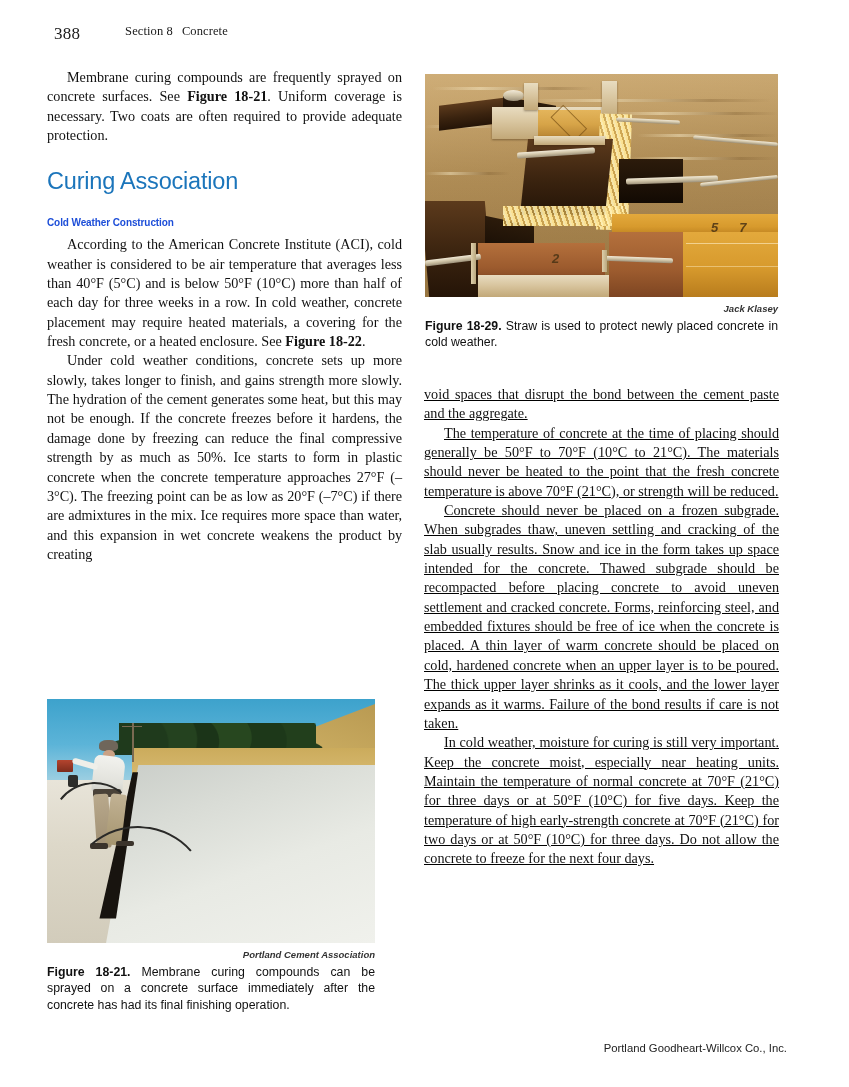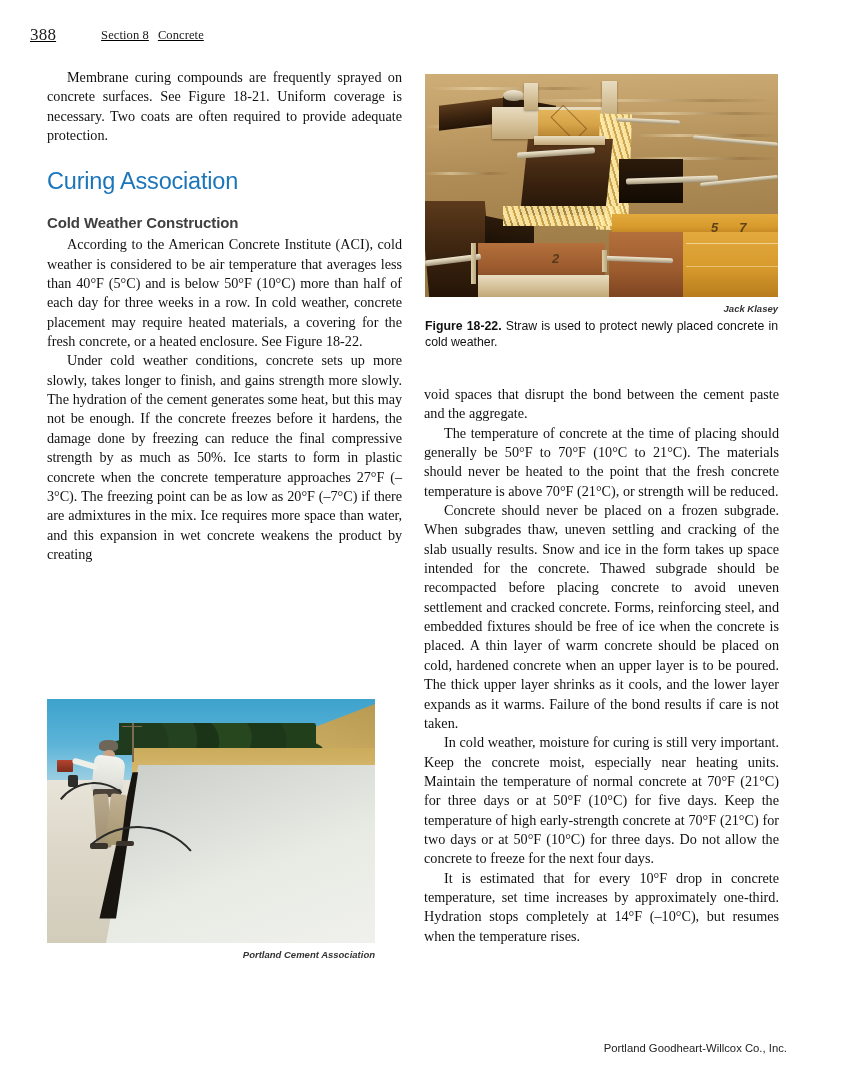--- a/index.html
+++ b/index.html
@@ -20,26 +20,25 @@
     position: absolute;
     inset: 0;
     width: 849px;
     height: 1087px;
   }
 
   
   .running-head {
     position: absolute;
     top: 24px;
-    left: 30px;
+    left: 54px;
     width: 740px;
     height: 22px;
     display: flex;
-    align-items: center;
-    text-decoration: underline;
+    align-items: flex-start;
   }
   .folio {
     font-family: "Liberation Serif", serif;
     font-size: 17px;
     letter-spacing: .2px;
     color: #1a1a1a;
   }
   .head-section {
     margin-left: 45px;
     font-family: "Liberation Serif", serif;
@@ -64,38 +63,38 @@
     line-height: 19.35px;
     text-align: justify;
     text-indent: 20px;
     color: #111111;
     hyphens: auto;
     -webkit-hyphens: auto;
   }
   p.body.noindent { text-indent: 0; }
   p.tight { letter-spacing: -0.05px; }
 
-  b.figref { font-weight: normal; margin-top: 19px; }
+  b.figref { font-weight: bold; margin-top: 19px; }
 
   
   h1.chapter-head {
     margin: 22px 0 6px 0;
     font-family: "Liberation Sans", sans-serif;
     font-size: 23.5px;
     font-weight: normal;
     color: #1b75bb;
     letter-spacing: -0.2px;
     line-height: 28px;
   }
   h2.sub-head {
     margin: 18px 0 3px 0;
     font-family: "Liberation Sans", sans-serif;
-    font-size: 15px;
+    font-size: 10px;
     font-weight: bold;
-    color: #404040;
+    color: #1d4ed8;
     letter-spacing: -0.1px;
     line-height: 19px;
   }
 
   
   .figure { position: absolute; }
 
   .fig-22 { left: 425px; top: 74px; width: 353px; }
   .fig-21 { left: 47px;  top: 699px; width: 328px; }
 
@@ -263,26 +262,25 @@
     <h1 class="chapter-head">Curing Association</h1>
 
 
     <h2 class="sub-head">Cold Weather Construction</h2>
 
     <p class="body"><span>According to the American Concrete Institute (ACI), cold weather is considered to be air temperature that averages less than 40°F (5°C) and is below 50°F (10°C) more than half of each day for three weeks in a row. In cold weather, concrete placement may require heated materials, a covering for the fresh concrete, or a heated enclosure. See </span><b class="figref">Figure 18-22</b><span>.</span></p>
 
     <p class="body tight">Under cold weather conditions, concrete sets up more slowly, takes longer to finish, and gains strength more slowly. The hydration of the cement generates some heat, but this may not be enough. If the concrete freezes before it hardens, the damage done by freezing can reduce the final compressive strength by as much as 50%. Ice starts to form in plastic concrete when the concrete temperature approaches 27°F (–3°C). The freezing point can be as low as 20°F (–7°C) if there are admixtures in the mix. Ice requires more space than water, and this expansion in wet concrete weakens the product by creating</p>
   </div>
 
-  <div class="col col-right" style="top:385px;">
+  <div class="col col-right" style="top:385px;text-decoration:underline;">
     <p class="body noindent">void spaces that disrupt the bond between the cement paste and the aggregate.</p>
     <p class="body">The temperature of concrete at the time of placing should generally be 50°F to 70°F (10°C to 21°C). The materials should never be heated to the point that the fresh concrete temperature is above 70°F (21°C), or strength will be reduced.</p>
     <p class="body">Concrete should never be placed on a frozen subgrade. When subgrades thaw, uneven settling and cracking of the slab usually results. Snow and ice in the form takes up space intended for the concrete. Thawed subgrade should be recompacted before placing concrete to avoid uneven settlement and cracked concrete. Forms, reinforcing steel, and embedded fixtures should be free of ice when the concrete is placed. A thin layer of warm concrete should be placed on cold, hardened concrete when an upper layer is to be poured. The thick upper layer shrinks as it cools, and the lower layer expands as it warms. Failure of the bond results if care is not taken.</p>
     <p class="body">In cold weather, moisture for curing is still very important. Keep the concrete moist, especially near heating units. Maintain the temperature of normal concrete at 70°F (21°C) for three days or at 50°F (10°C) for five days. Keep the temperature of high early-strength concrete at 70°F (21°C) for two days or at 50°F (10°C) for three days. Do not allow the concrete to freeze for the next four days.</p>
-    <p class="body">It is estimated that for every 10°F drop in concrete temperature, set time increases by approximately one-third. Hydration stops completely at 14°F (–10°C), but resumes when the temperature rises.</p>
   </div>
 
   <div class="figure fig-22">
     <div class="photo p22">
       <span class="p22-bg"></span>
 
       <i class="p22-streak" style="left:2%;top:6%;width:46%;"></i>
       <i class="p22-streak" style="left:30%;top:11%;width:68%;"></i>
       <i class="p22-streak" style="left:52%;top:17%;width:48%;"></i>
       <i class="p22-streak" style="left:0%;top:23%;width:34%;"></i>
@@ -330,21 +328,21 @@
 
       <i class="p22-pipe" style="left:0%;top:82%;width:16%;height:2.6%;transform:rotate(-7deg);"></i>
       <i class="p22-pipe" style="left:50%;top:82%;width:20%;height:2.4%;transform:rotate(2deg);"></i>
       <i class="p22-stake" style="left:50%;top:79%;width:1.6%;height:10%;"></i>
       <i class="p22-stake" style="left:13%;top:76%;width:1.4%;height:18%;"></i>
     </div>
 
     <div class="credit">Jack Klasey</div>
 
     <div class="fig-caption">
-      <span class="lead">Figure 18-22.</span><span> Straw is used to protect newly placed concrete in cold weather.</span>
+      <span class="lead">Figure 18-29.</span><span> Straw is used to protect newly placed concrete in cold weather.</span>
     </div>
   </div>
 
   <div class="figure fig-21">
     <div class="photo p21">
       <span class="p21-sky"></span>
       <span class="p21-hill"></span>
       <span class="p21-treeline"></span>
       <span class="p21-trees"></span>
       <span class="p21-grass"></span>
@@ -383,17 +381,20 @@
       <i style="left:49%;top:68%;width:4%;height:5%;background:#8a8a84;border-radius:50%;"></i>
       <i style="left:57%;top:72%;width:4%;height:5%;background:#8a8a84;border-radius:50%;"></i>
       <i style="left:65%;top:77%;width:4.5%;height:5.5%;background:#90908a;border-radius:50%;"></i>
       <i style="left:74%;top:83%;width:5%;height:6%;background:#90908a;border-radius:50%;"></i>
       <i style="left:84%;top:89%;width:5.5%;height:6.5%;background:#97978f;border-radius:50%;"></i>
       <i style="left:93%;top:94%;width:6%;height:6.5%;background:#97978f;border-radius:50%;"></i>
     </div>
 
     <div class="credit">Portland Cement Association</div>
 
+    <div class="fig-caption">
+      <span class="lead">Figure 18-21.</span><span> Membrane curing compounds can be sprayed on a concrete surface immediately after the concrete has had its final finishing operation.</span>
+    </div>
   </div>
 
   <div class="copyright">Portland Goodheart-Willcox Co., Inc.</div>
 
 </div>
 
 </body></html>

